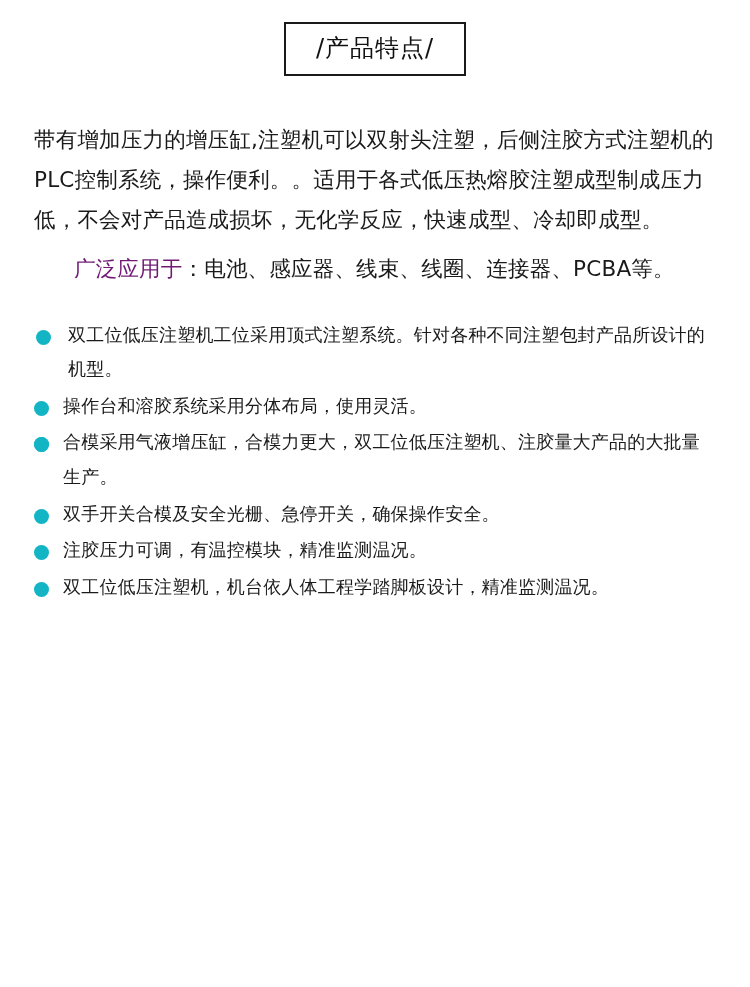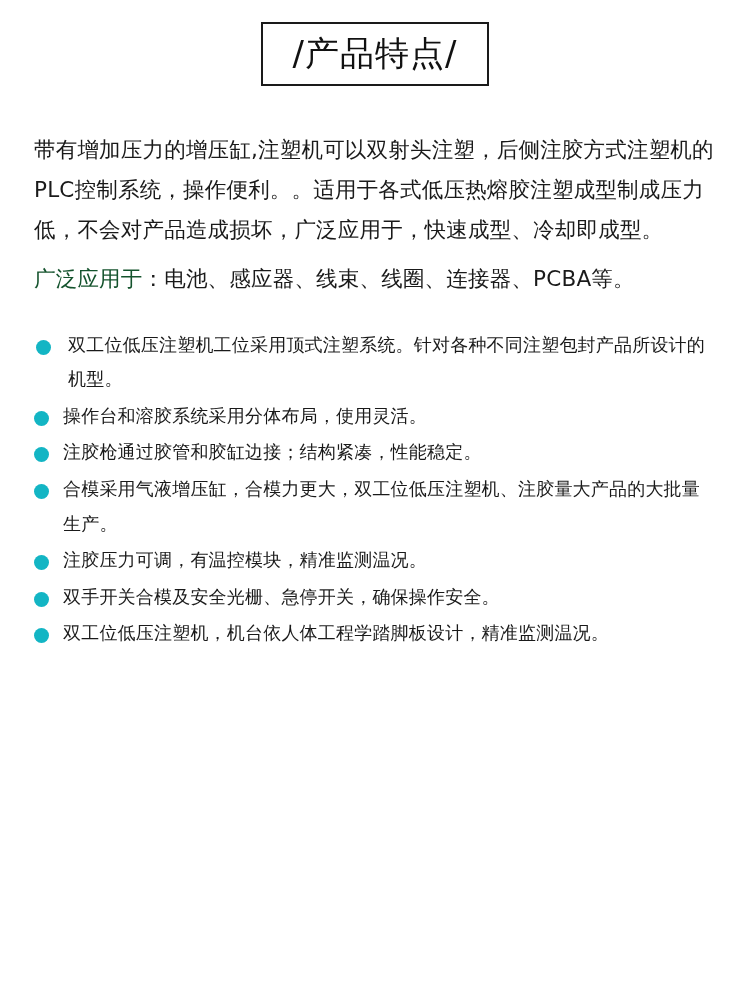--- a/index.html
+++ b/index.html
@@ -30,21 +30,21 @@
     padding-top: 22px;
     padding-bottom: 8px;
   }
   .title-box {
     border: 2px solid #1a1a1a;
     padding: 12px 30px 14px 30px;
     display: inline-block;
     line-height: 1;
   }
   .title-text {
-    font-size: 34px;
+    font-size: 24px;
     letter-spacing: 1px;
     font-weight: 400;
     color: #111111;
     white-space: nowrap;
   }
 
   
   .intro {
     margin-top: 36px;
     font-size: 21.5px;
@@ -101,57 +101,56 @@
 <body>
 
 <div class="page">
 
   <div class="title-wrap">
     <div class="title-box">
       <span class="title-text">/产品特点/</span>
     </div>
   </div>
 
-  <div class="intro">带有增加压力的增压缸,注塑机可以双射头注塑，后侧注胶方式注塑机的 PLC控制系统，操作便利。。适用于各式低压热熔胶注塑成型制成压力低，不会对产品造成损坏，广泛应用于，快速成型、冷却即成型。</div>
+  <div class="intro">带有增加压力的增压缸,注塑机可以双射头注塑，后侧注胶方式注塑机的 PLC控制系统，操作便利。。适用于各式低压热熔胶注塑成型制成压力低，不会对产品造成损坏，无化学反应，快速成型、冷却即成型。</div>
 
   <div class="apply-line">
-    <span class="apply-highlight" style="color: #14532d;">广泛应用于</span><span>：</span><span>电池、感应器、线束、线圈、连接器、PCBA等。</span>
+    <span class="apply-highlight" style="color: #701a75; margin-left: 40px;">广泛应用于</span><span>：</span><span>电池、感应器、线束、线圈、连接器、PCBA等。</span>
   </div>
 
   <div class="features">
 
     <div class="feature spaced">
       <span class="dot" style="background: rgb(19, 181, 196);"></span>
       <span>双工位低压注塑机工位采用顶式注塑系统。针对各种不同注塑包封产品所设计的机型。</span>
     </div>
 
     <div class="feature">
       <span class="dot" style="background: rgb(19, 181, 196);"></span>
       <span>操作台和溶胶系统采用分体布局，使用灵活。</span>
     </div>
 
     <div class="feature">
       <span class="dot" style="background: rgb(19, 181, 196);"></span>
-      <span>注胶枪通过胶管和胶缸边接；结构紧凑，性能稳定。</span>
     </div>
 
     <div class="feature">
       <span class="dot" style="background: rgb(19, 181, 196);"></span>
       <span>合模采用气液增压缸，合模力更大，双工位低压注塑机、注胶量大产品的大批量生产。</span>
     </div>
 
 
     <div class="feature">
       <span class="dot" style="background: rgb(19, 181, 196);"></span>
-      <span>注胶压力可调，有温控模块，精准监测温况。</span>
+      <span>双手开关合模及安全光栅、急停开关，确保操作安全。</span>
     </div>
 
     <div class="feature">
       <span class="dot" style="background: rgb(19, 181, 196);"></span>
-      <span>双手开关合模及安全光栅、急停开关，确保操作安全。</span>
+      <span>注胶压力可调，有温控模块，精准监测温况。</span>
     </div>
 
     <div class="feature">
       <span class="dot" style="background: rgb(19, 181, 196);"></span>
       <span>双工位低压注塑机，机台依人体工程学踏脚板设计，精准监测温况。</span>
     </div>
 
   </div>
 </div>
 

